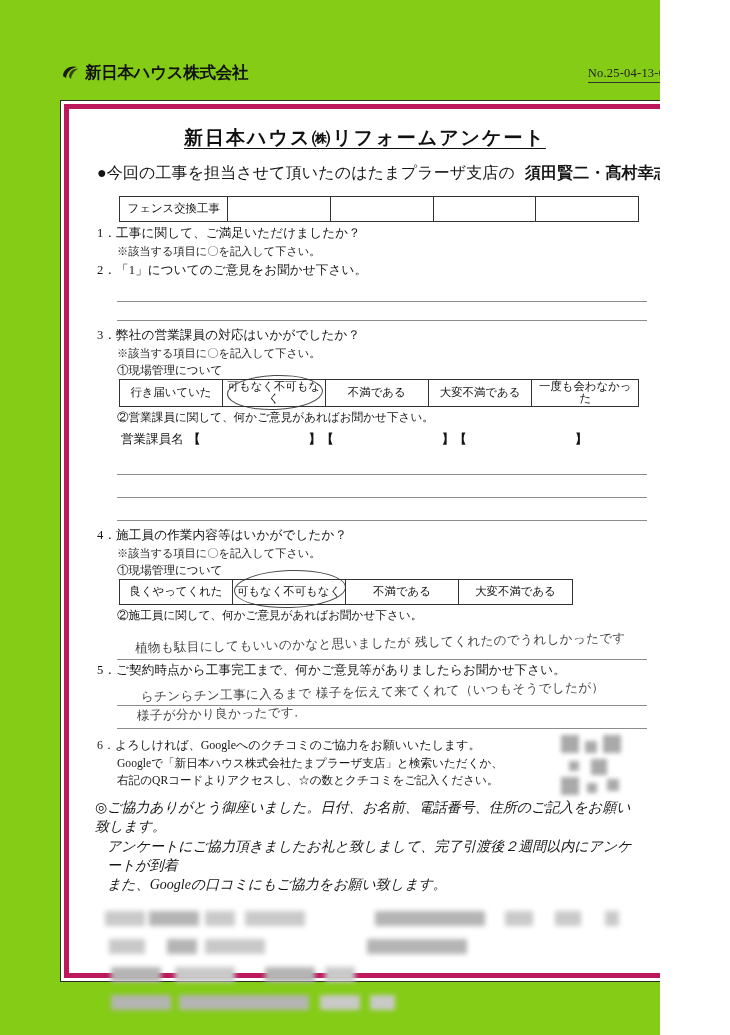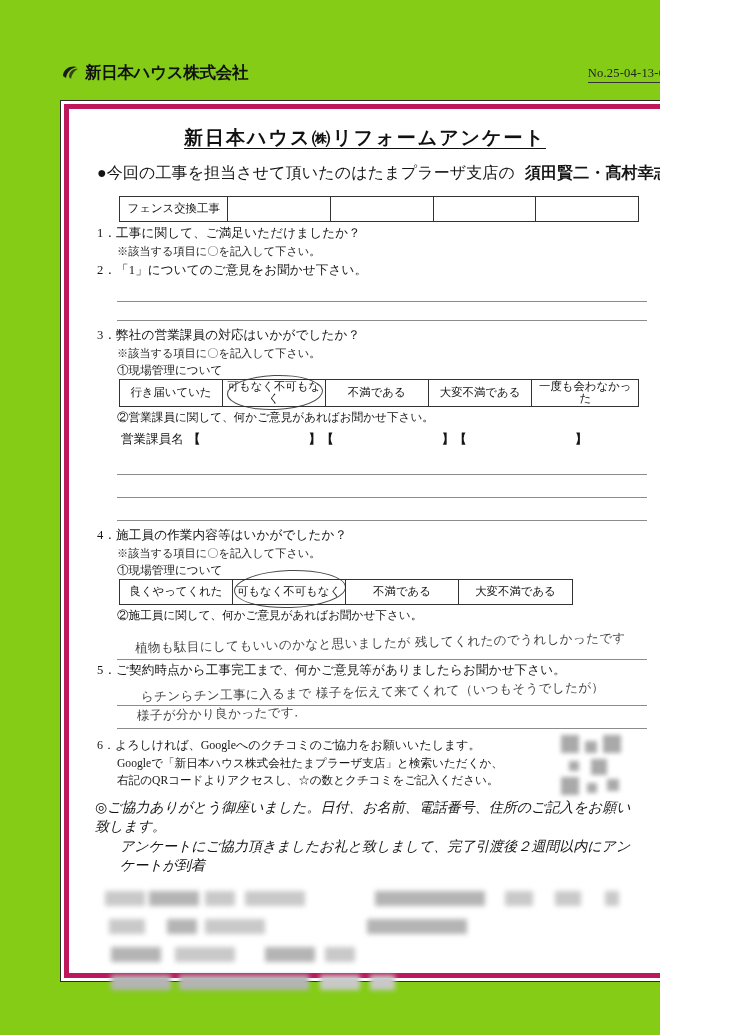--- a/index.html
+++ b/index.html
@@ -241,21 +241,21 @@
   .qr-cell { position: absolute; background: #8d8d8d; }
 
   
   .closing {
     margin: 10px 0 0 4px;
     font-size: 14px;
     line-height: 1.38;
     color: #151515;
     font-style: italic;
   }
-  .closing .ind { margin-left: 25px; display: block; }
+  .closing .ind { margin-left: 12px; display: block; }
 
   
   .redacted {
     margin: 14px 0 0 14px;
     width: 545px;
   }
   .red-row {
     height: 21px;
     position: relative;
     margin-bottom: 7px;
@@ -395,20 +395,21 @@
             <div class="qr-cell dark" style="left:30px;top:24px;width:16px;height:16px;"></div>
             <div class="qr-cell" style="left:8px;top:26px;width:10px;height:10px;"></div>
             <div class="qr-cell" style="left:46px;top:44px;width:12px;height:12px;"></div>
             <div class="qr-cell" style="left:26px;top:48px;width:10px;height:10px;"></div>
           </div>
         </div>
 
         <div class="closing">
           <span>◎ご協力ありがとう御座いました。日付、お名前、電話番号、住所のご記入をお願い致します。</span>
           <span class="ind">アンケートにご協力頂きましたお礼と致しまして、完了引渡後２週間以内にアンケートが到着</span>
+          <span class="ind">また、Googleの口コミにもご協力をお願い致します。</span>
         </div>
 
         <div class="redacted">
           <div class="red-row">
             <div class="red-seg" style="left:0;width:40px"></div>
             <div class="red-seg dark" style="left:44px;width:50px"></div>
             <div class="red-seg" style="left:100px;width:30px"></div>
             <div class="red-seg" style="left:140px;width:60px"></div>
             <div class="red-seg dark" style="left:270px;width:110px"></div>
             <div class="red-seg" style="left:400px;width:28px"></div>

